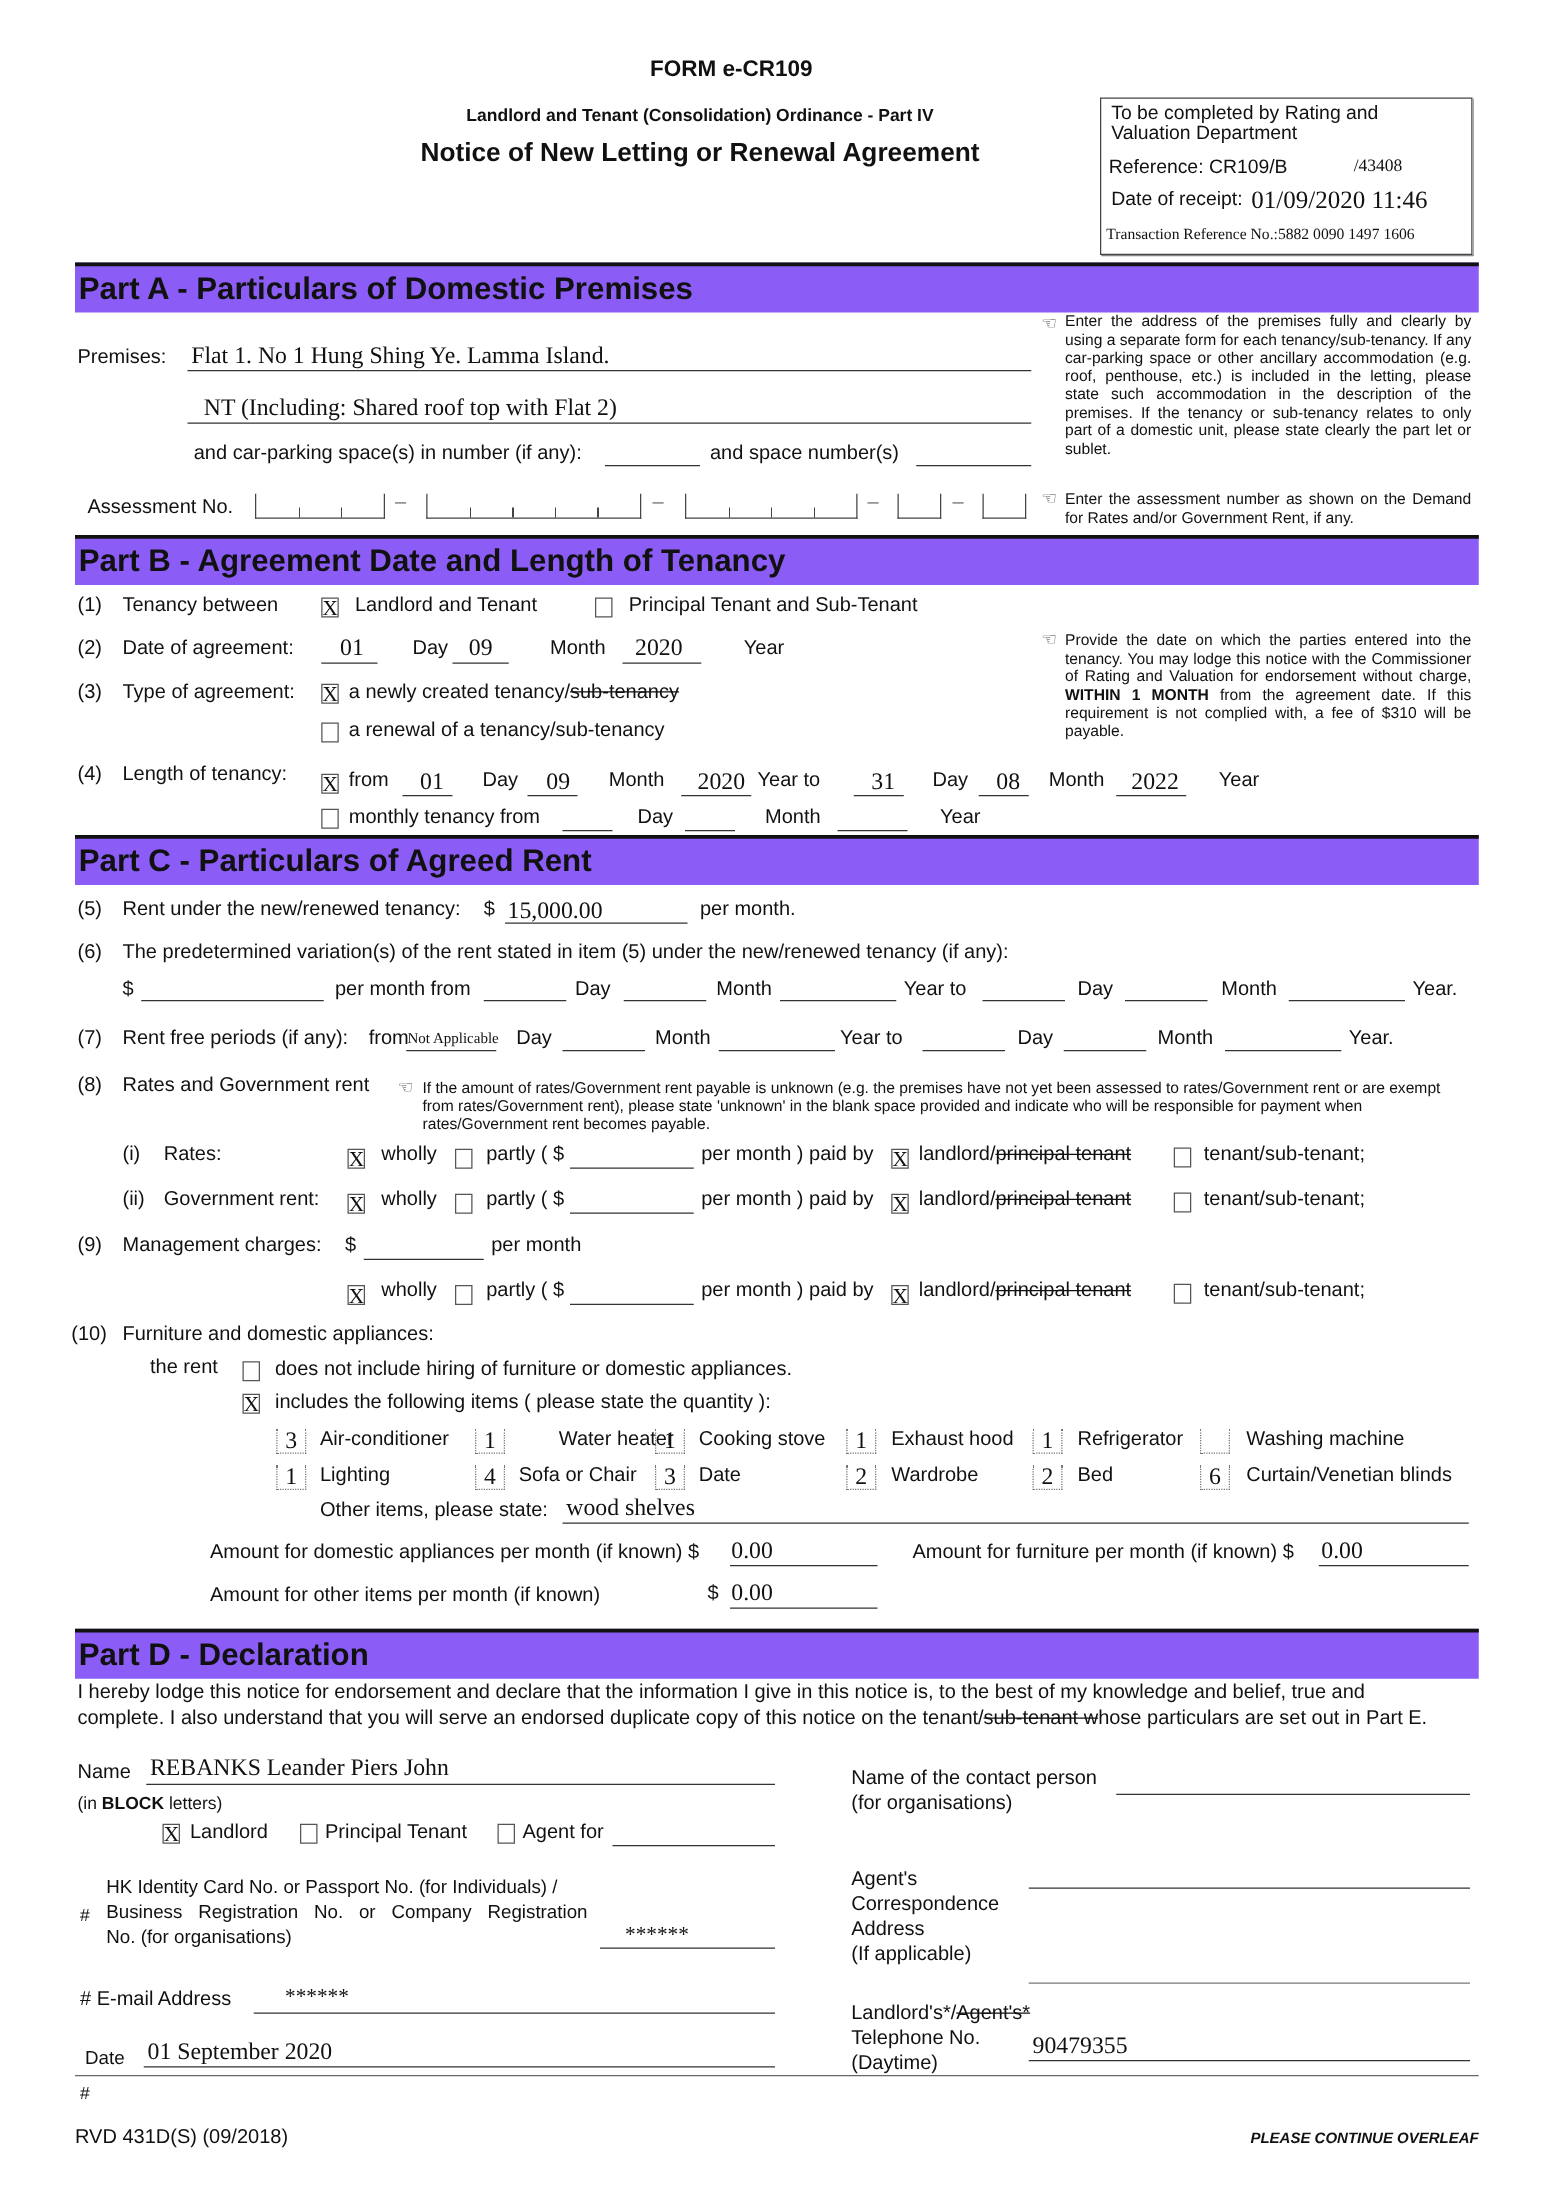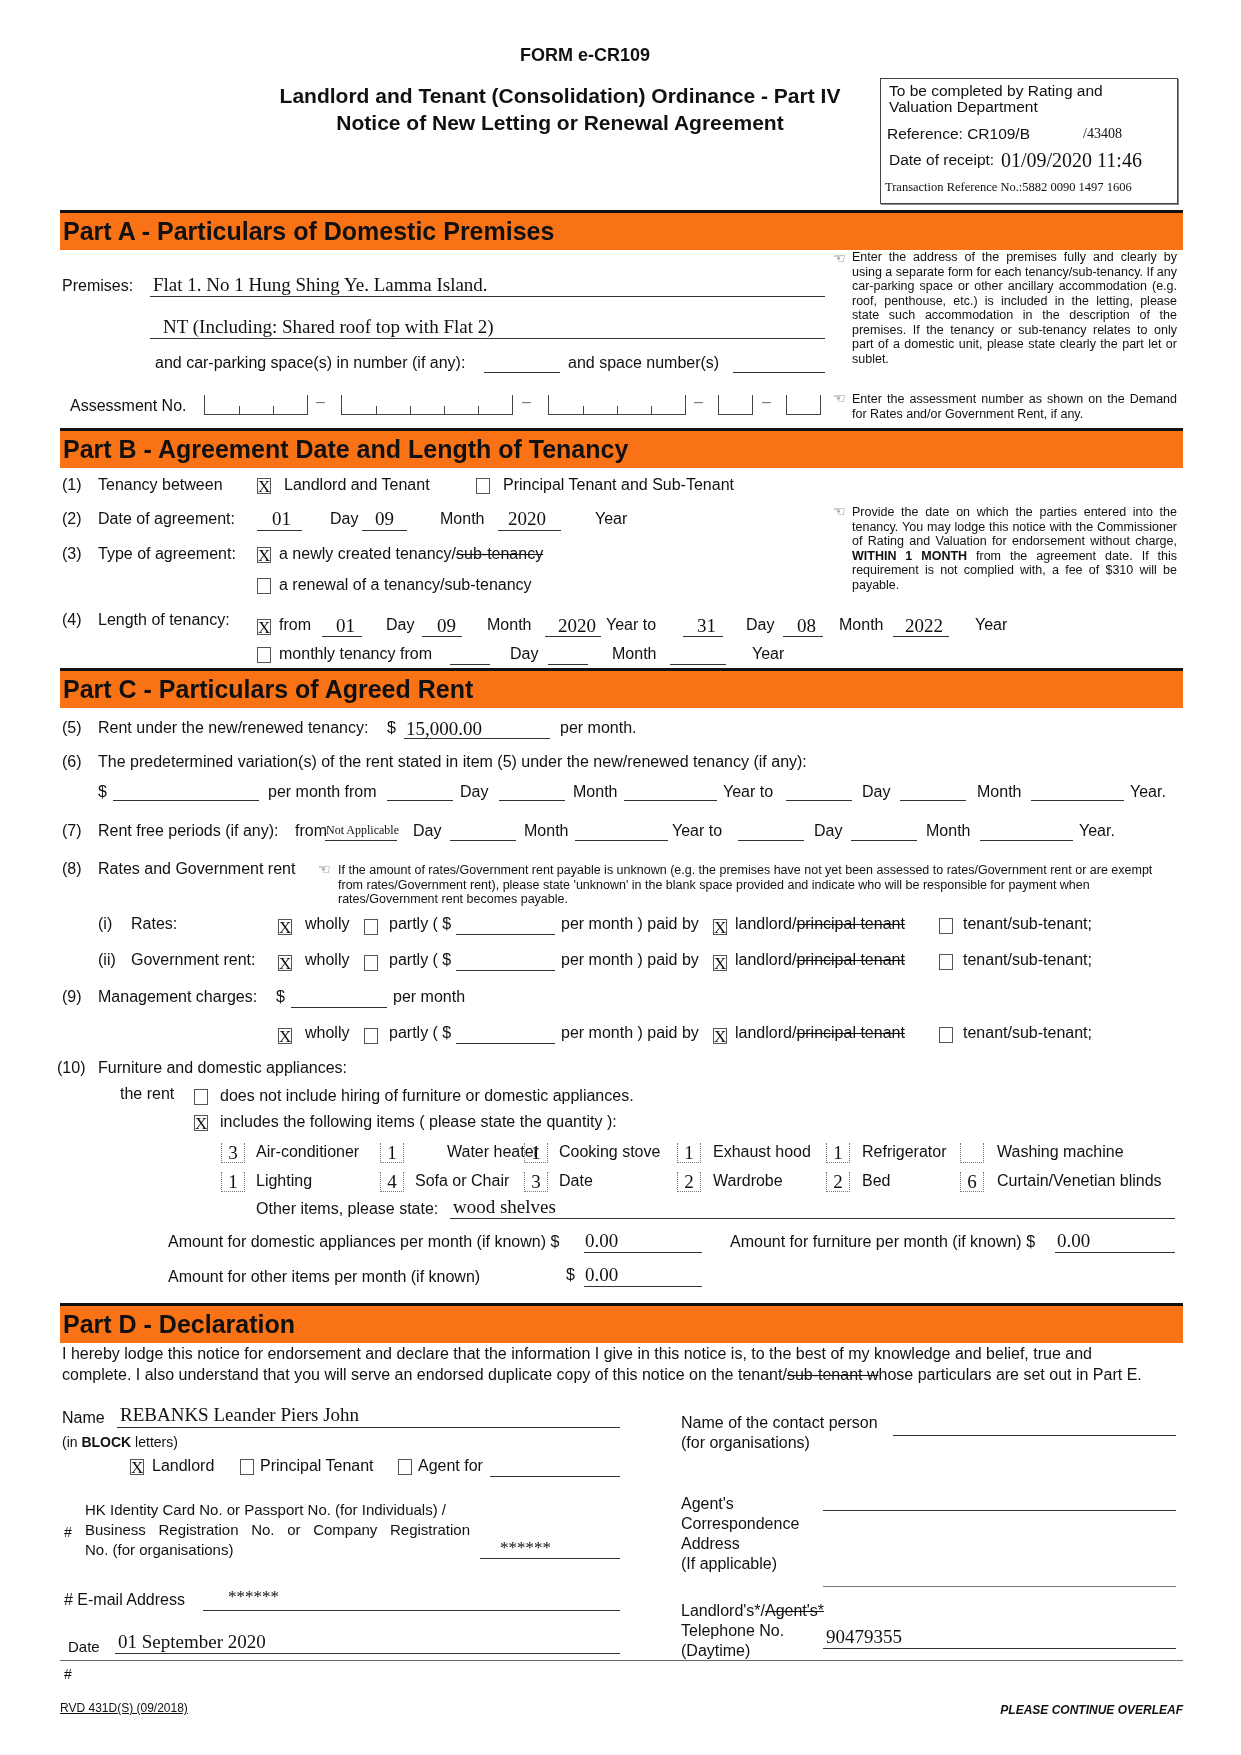--- a/index.html
+++ b/index.html
@@ -1,37 +1,37 @@
 <!DOCTYPE html>
 <html><head>
 <meta charset="utf-8">
 <style>
   html, body { margin:0; padding:0; background:#fff; }
   body { width:1241px; height:1755px; position:relative; font-family:"Liberation Sans", sans-serif; color:#111; overflow:hidden; }
   .abs { position:absolute; }
   .serif { font-family:"Liberation Serif", serif; }
   .title { font-weight:bold; text-align:center; }
-  .hdr { position:absolute; left:60px; width:1123px; background:#f97316; border-top:3px solid #111; box-sizing:border-box; height:40px; }
+  .hdr { position:absolute; left:60px; width:1123px; background:#8b5cf6; border-top:3px solid #111; box-sizing:border-box; height:40px; }
   .hdr span { position:absolute; left:3px; top:4px; font-size:25px; font-weight:bold; }
   .t { position:absolute; font-size:16px; white-space:nowrap; }
   .note { position:absolute; font-size:12.5px; line-height:14.5px; text-align:justify; }
   .line { position:absolute; border-bottom:1px solid #333; height:0; }
   .val { position:absolute; font-family:"Liberation Serif", serif; font-size:19px; white-space:nowrap; }
   .cb { position:absolute; width:14px; height:16px; border:1px solid #555; box-sizing:border-box; font-family:"Liberation Serif", serif; font-size:17px; line-height:15px; text-align:center; }
   .qty { position:absolute; width:24px; height:20px; border-left:1px dotted #777; border-right:1px dotted #777; border-bottom:1px dotted #777; box-sizing:border-box; font-family:"Liberation Serif", serif; font-size:19px; line-height:20px; text-align:center; }
   .seg { position:absolute; height:20px; border-left:1px solid #444; border-right:1px solid #444; border-bottom:1px solid #444; box-sizing:border-box; }
   .strike { text-decoration:line-through; }
   .hand { font-size:14px; color:#444; }
   .rvd { position:absolute; left:880px; top:78px; width:298px; height:126px; border:1px solid #444; box-shadow:1px 1px 0 #888; box-sizing:border-box; }
 </style>
 </head>
 <body>
 
 <div class="abs title" style="left:420px;top:45px;width:330px;font-size:18px;">FORM e-CR109</div>
-<div class="abs title" style="left:245px;top:84px;width:630px;font-size:21px;">Landlord and Tenant (Consolidation) Ordinance - Part IV</div>
+<div class="abs title" style="left:245px;top:84px;width:630px;font-size:14px;">Landlord and Tenant (Consolidation) Ordinance - Part IV</div>
 <div class="abs title" style="left:245px;top:111px;width:630px;font-size:21px;">Notice of New Letting or Renewal Agreement</div>
 
 <div class="rvd">
   <div class="abs" style="left:8px;top:4px;width:280px;font-size:15.5px;line-height:16px;">To be completed by Rating and Valuation Department</div>
   <div class="abs" style="left:6px;top:46px;font-size:15.5px;">Reference: CR109/B</div>
   <div class="abs serif" style="left:202px;top:47px;font-size:14px;">/43408</div>
   <div class="abs" style="left:8px;top:72px;font-size:15.5px;">Date of receipt:</div>
   <div class="abs serif" style="left:120px;top:70px;font-size:20px;">01/09/2020 11:46</div>
   <div class="abs serif" style="left:4px;top:101px;font-size:12.5px;"><span>Transaction Reference No.:</span><span>5882 0090 1497 1606</span></div>
 </div>
@@ -335,14 +335,14 @@
   <div>(Daytime)</div>
 </div>
 <div class="val" style="left:826px;top:1626px;">90479355</div>
 <div class="line" style="left:823px;top:1648px;width:353px;"></div>
 
 <div class="line" style="left:60px;top:1660px;width:1123px;border-color:#666;"></div>
 
 <div class="abs" style="left:64px;top:1666px;font-size:14px;">#</div>
 <div class="abs" style="left:78px;top:1665px;font-size:13.5px;font-style:italic;line-height:16px;">
 </div>
-<div class="abs" style="left:60px;top:1701px;font-size:12px;text-decoration:underline;">RVD 431D(S) (09/2018)</div>
+<div class="abs" style="left:60px;top:1701px;font-size:16px;">RVD 431D(S) (09/2018)</div>
 <div class="abs" style="right:58px;top:1703px;font-size:12px;font-weight:bold;font-style:italic;">PLEASE CONTINUE OVERLEAF</div>
 
 </body></html>

